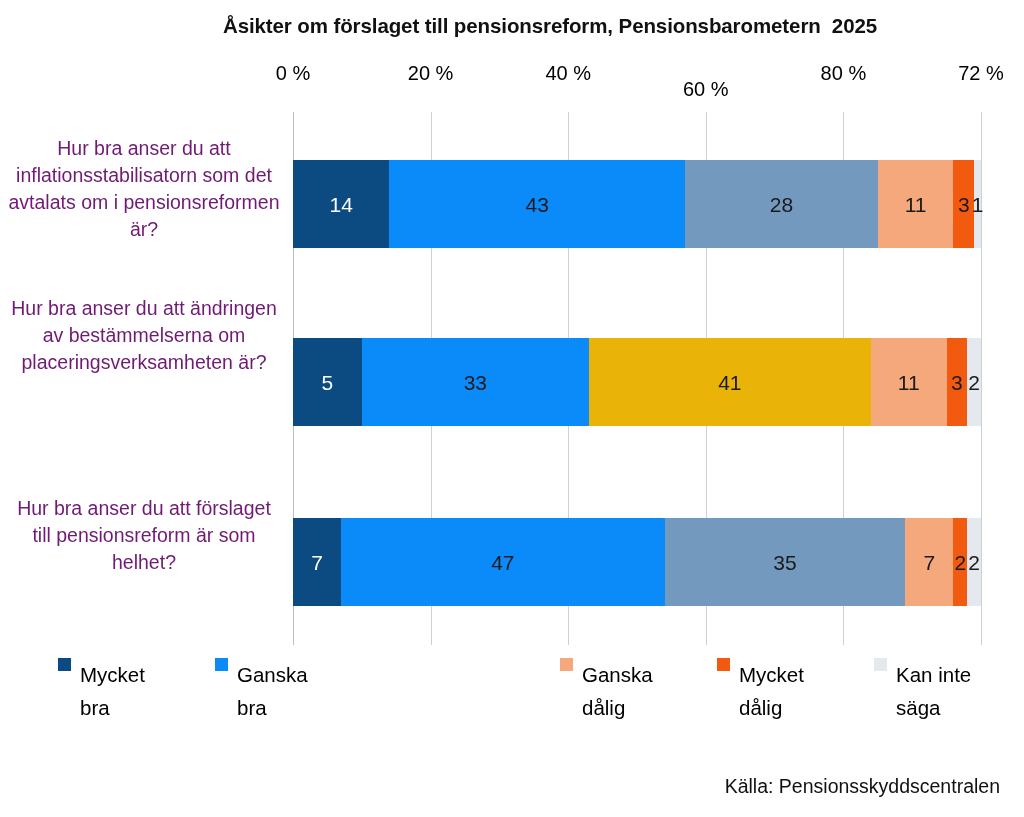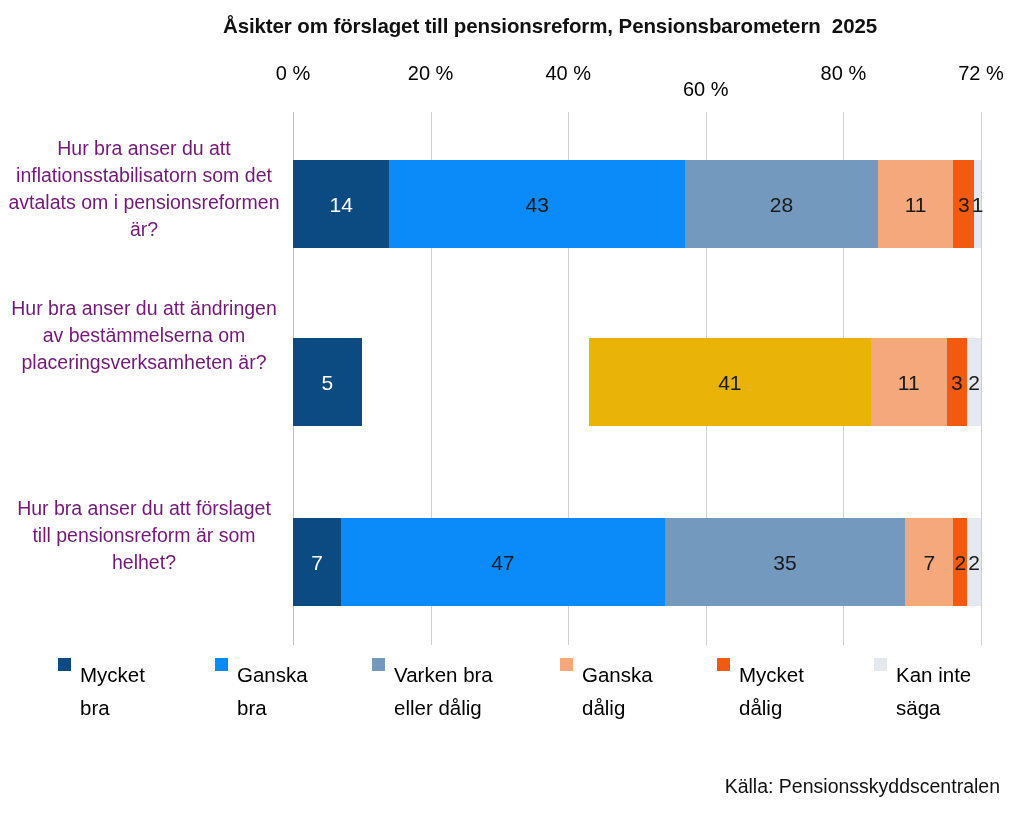--- a/index.html
+++ b/index.html
@@ -190,20 +190,23 @@
           <span class="seg-value" style="color: rgb(26, 26, 26);">3</span>
         </div>
         <div class="seg" style="left: 681.12px; width: 6.88px; background: rgb(227, 233, 239);">
           <span class="seg-value" style="color: rgb(26, 26, 26);">1</span>
         </div>
       </div>
       <div class="bar-row" style="top: 226px;">
         <div class="seg" style="left: 0px; width: 68.8px; background: rgb(12, 74, 130);">
           <span class="seg-value" style="color: rgb(255, 255, 255);">5</span>
         </div>
+        <div class="seg" style="left: 68.8px; width: 227.04px; background: rgb(11, 139, 250);">
+          <span class="seg-value" style="color: rgb(26, 26, 26);">33</span>
+        </div>
         <div class="seg" style="left: 295.84px; width: 282.08px; background: #eab308;">
           <span class="seg-value" style="color: rgb(26, 26, 26);">41</span>
         </div>
         <div class="seg" style="left: 577.92px; width: 75.68px; background: rgb(244, 168, 124);">
           <span class="seg-value" style="color: rgb(26, 26, 26);">11</span>
         </div>
         <div class="seg" style="left: 653.6px; width: 20.64px; background: rgb(241, 90, 15);">
           <span class="seg-value" style="color: rgb(26, 26, 26);">3</span>
         </div>
         <div class="seg" style="left: 674.24px; width: 13.76px; background: rgb(227, 233, 239);">
@@ -231,22 +234,20 @@
         </div>
       </div>
     </div>
 </div>
 
 <div id="legend">
     <div class="legend-item" style="left: 58px;"><span class="legend-swatch" style="background: rgb(12, 74, 130);"></span><span class="legend-text">Mycket
 bra</span></div>
     <div class="legend-item" style="left: 215px;"><span class="legend-swatch" style="background: rgb(11, 139, 250);"></span><span class="legend-text">Ganska
 bra</span></div>
-    <div class="legend-item" style="left: 372px;"><span class="legend-swatch" style="background: rgb(116, 153, 191);"></span><span class="legend-text">Varken bra
-eller dålig</span></div>
     <div class="legend-item" style="left: 560px;"><span class="legend-swatch" style="background: rgb(244, 168, 124);"></span><span class="legend-text">Ganska
 dålig</span></div>
     <div class="legend-item" style="left: 717px;"><span class="legend-swatch" style="background: rgb(241, 90, 15);"></span><span class="legend-text">Mycket
 dålig</span></div>
     <div class="legend-item" style="left: 874px;"><span class="legend-swatch" style="background: rgb(227, 233, 239);"></span><span class="legend-text">Kan inte
 säga</span></div>
   </div>
 
 <div id="source-note">Källa: Pensionsskyddscentralen</div>
 

